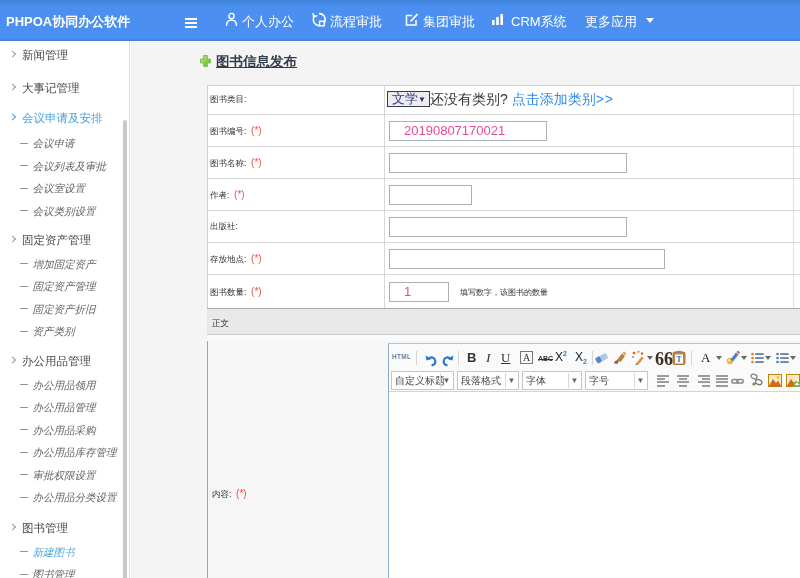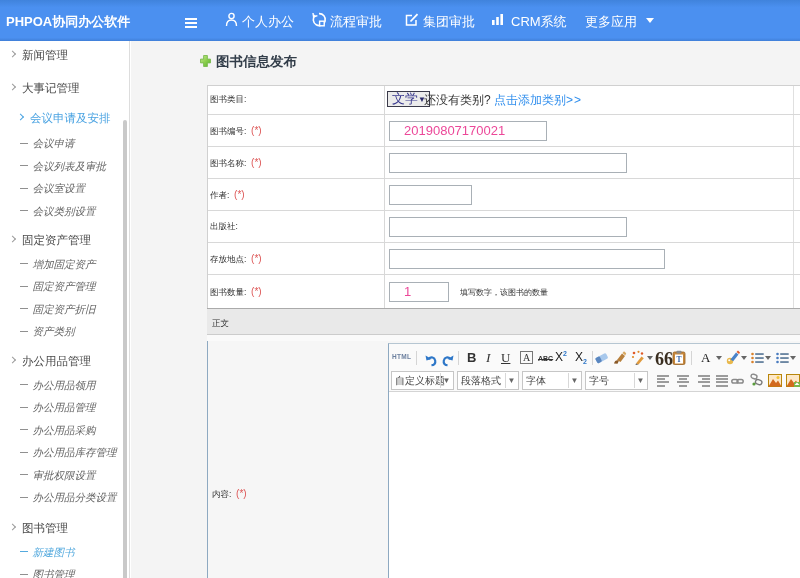--- a/index.html
+++ b/index.html
@@ -15,21 +15,21 @@
 #thumb { position:absolute; left:123px; top:79px; width:4px; height:460px; background:#c9c9c9; border-radius:2px; }
 .m1 { height:22px; margin-top:8px; margin-bottom:2px; line-height:22px; font-size:11.5px; color:#4a4a4a; padding-left:22px; position:relative; white-space:nowrap; overflow:hidden; }
 .m2 { height:22.5px; line-height:22.5px; font-size:10.5px; color:#646464; padding-left:32.5px; position:relative; white-space:nowrap; overflow:hidden;font-style:italic; }
 .m1 .ar { position:absolute; left:9.5px; top:50%; width:5px; height:5px; border-top:1.5px solid #9a9a9a; border-right:1.5px solid #9a9a9a; transform:translateY(-50%) rotate(45deg); margin-top:-1px; }
 .m2 .da { position:absolute; left:19.5px; top:50%; width:8px; height:1px; background:#909090; margin-top:-0.5px; }
 .act1 { color:#4aa3e2; }
 .act1 .ar { border-color:#4aa3e2; }
 .act2 { color:#55aade; }
 .act2 .da { background:#55aade; }
 #content { position:absolute; left:131px; top:41px; width:669px; height:537px; background:#f4f4f4; }
-#title { position:absolute; left:216px; top:53px; font-size:13.5px; font-weight:bold; color:#323d49; }
+#title { position:absolute; left:216px; top:53px; font-size:13.5px; font-weight:bold; color:#323d49;text-decoration:underline; }
 #plus { position:absolute; left:200px; top:55px; }
 #ftable { position:absolute; left:207px; top:85px; width:593px; height:223px; background:#fff; border-top:1px solid #d0d0d0; border-left:1px solid #d0d0d0; }
 .frow { position:relative; border-bottom:1px solid #d8d8d8; }
 .frow:last-child { border-bottom:none; }
 .flabel { position:absolute; left:2px; top:50%; transform:translateY(-50%); font-size:8.5px; color:#333; }
 .fsep { position:absolute; left:176px; top:0; bottom:0; width:1px; background:#d8d8d8; }
 .fsep2 { position:absolute; left:585px; top:0; bottom:0; width:1px; background:#e0e0e0; }
 .red { color:#dd5555; font-size:10px; }
 .inp { position:absolute; left:181px; top:50%; transform:translateY(-50%); height:20px; border:1px solid #a9b0b6; background:#fff; font-size:13px; color:#ec4899; padding-left:14px; line-height:18px; font-family:"Liberation Sans",sans-serif; }
 #zwbar { position:absolute; left:207px; top:308px; width:593px; height:27px; background:#e9e9e9; border-top:1px solid #aaaaaa; border-bottom:1px solid #cccccc; line-height:28px; font-size:8.5px; color:#333; padding-left:5px; }
@@ -78,21 +78,21 @@
   <span class="navitem" style="left:511px">CRM系统</span>
   <span class="navitem" style="left:585px">更多应用</span>
   <svg class="navicon" style="left:646px; top:18px" width="8" height="5" viewBox="0 0 8 5">
       <path d="M0 0 L8 0 L4 5 Z" fill="#fff"></path>
     </svg>
 </div>
 
 <div id="sidebar">
   <div class="m1" style="margin-top:3px;"><span class="ar"></span>新闻管理</div>
   <div class="m1" style="margin-top:10.5px;"><span class="ar"></span>大事记管理</div>
-  <div class="m1 act1" style="margin-bottom:3.5px;margin-left:8px;"><span class="ar"></span>会议申请及安排</div>
+  <div class="m1 act1" style="margin-bottom:3.5px;"><span class="ar"></span>会议申请及安排</div>
   <div class="m2"><span class="da"></span>会议申请</div>
   <div class="m2"><span class="da"></span>会议列表及审批</div>
   <div class="m2"><span class="da"></span>会议室设置</div>
   <div class="m2"><span class="da"></span>会议类别设置</div>
   <div class="m1" style="margin-top:6.5px;"><span class="ar"></span>固定资产管理</div>
   <div class="m2"><span class="da"></span>增加固定资产</div>
   <div class="m2"><span class="da"></span>固定资产管理</div>
   <div class="m2"><span class="da"></span>固定资产折旧</div>
   <div class="m2"><span class="da"></span>资产类别</div>
   <div class="m1" style="margin-top:7px;"><span class="ar"></span>办公用品管理</div>
@@ -120,21 +120,21 @@
     <path d="M3.6 0.5 L7.4 0.5 L7.4 4.1 L10.5 4.1 L10.5 7.9 L7.4 7.9 L7.4 11.5 L3.6 11.5 L3.6 7.9 L0.5 7.9 L0.5 4.1 L3.6 4.1 Z" fill="url(#gg)" stroke="#7cba50" stroke-width="0.9" stroke-linejoin="round"></path>
   </svg>
 <div id="title">图书信息发布</div>
 
 <div id="ftable">
   <div class="frow" style="height:29px;">
     <span class="flabel">图书类目:</span>
       <span class="fsep"></span>
       <span class="fsep2"></span>
     <span style="position:absolute;left:179px;top:5px;width:43px;height:16px;border:1px solid #3a3a4a;background:#ececec;font-size:13px;color:#39398f;line-height:14px;padding-left:4px;">文学<span style="position:absolute;right:3px;top:1px;font-size:8px;color:#2a2a6a;">▼</span></span>
-    <span style="position:absolute;left:216px;top:50%;transform:translateY(-50%);font-size:12px;color:#333;">还没有类别? <span style="color:#2e8ded;">点击添加类别<span style="letter-spacing:1px;">&gt;&gt;</span></span></span>
+    <span style="position:absolute;left:222px;top:50%;transform:translateY(-50%);font-size:14px;color:#333;">还没有类别? <span style="color:#2e8ded;">点击添加类别<span style="letter-spacing:1px;">&gt;&gt;</span></span></span>
   </div>
   <div class="frow" style="height:32px;">
     <span class="flabel">图书编号: &nbsp;<span class="red">(*)</span></span>
       <span class="fsep"></span>
       <span class="fsep2"></span>
     <span class="inp" style="width:158px;">20190807170021</span>
   </div>
   <div class="frow" style="height:32px;">
     <span class="flabel">图书名称: &nbsp;<span class="red">(*)</span></span>
       <span class="fsep"></span>

